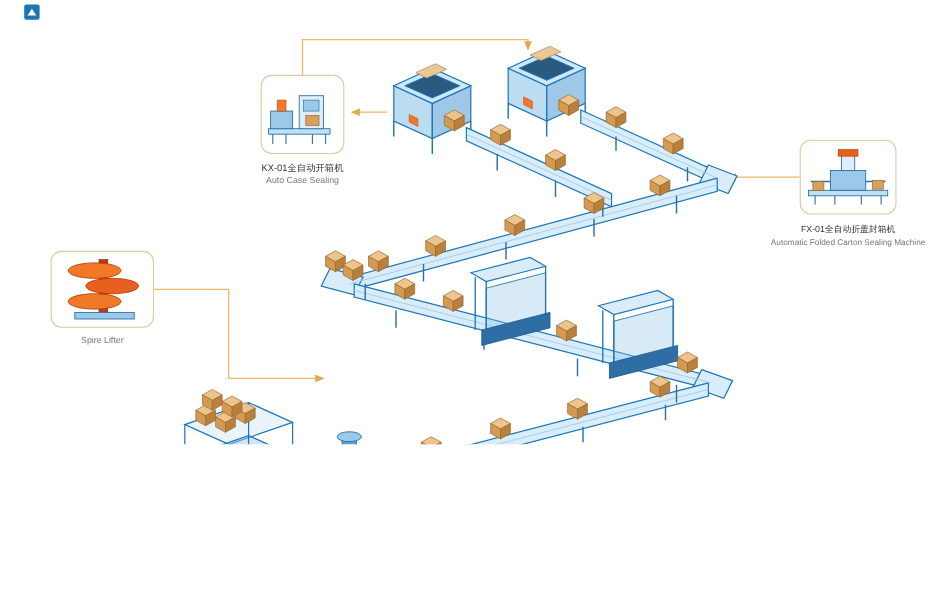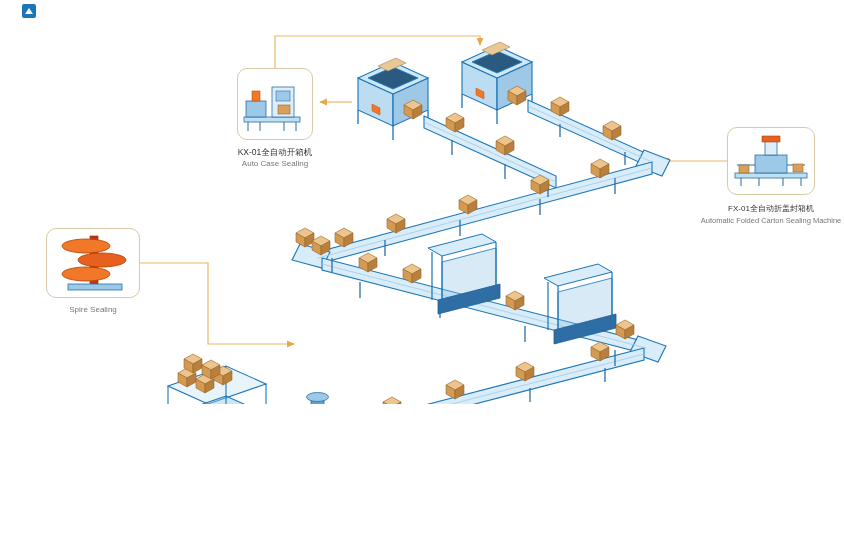--- a/index.html
+++ b/index.html
@@ -216,16 +216,16 @@
   <div class="callout-box" style="left:46px;top:228px;width:94px;height:70px;">
     <svg width="86" height="62" viewBox="0 0 86 62">
       <rect x="40" y="4" width="8" height="50" fill="#c03818" stroke="#8a2408" stroke-width="0.6"></rect>
       <ellipse cx="36" cy="14" rx="24" ry="7" fill="#f07828" stroke="#b04000" stroke-width="0.8"></ellipse>
       <ellipse cx="52" cy="28" rx="24" ry="7" fill="#e86020" stroke="#b04000" stroke-width="0.8"></ellipse>
       <ellipse cx="36" cy="42" rx="24" ry="7" fill="#f07828" stroke="#b04000" stroke-width="0.8"></ellipse>
       <rect x="18" y="52" width="54" height="6" fill="#9cc9e8" stroke="#2a6fa8" stroke-width="0.8"></rect>
     </svg>
   </div>
   <div class="callout-label" style="left:13px;top:304px;width:160px;">
-    <div class="en">Spire Sealing</div>
+    <div class="en">Spire Lifter</div>
   </div>
 
 </div>
 
 </body></html>

